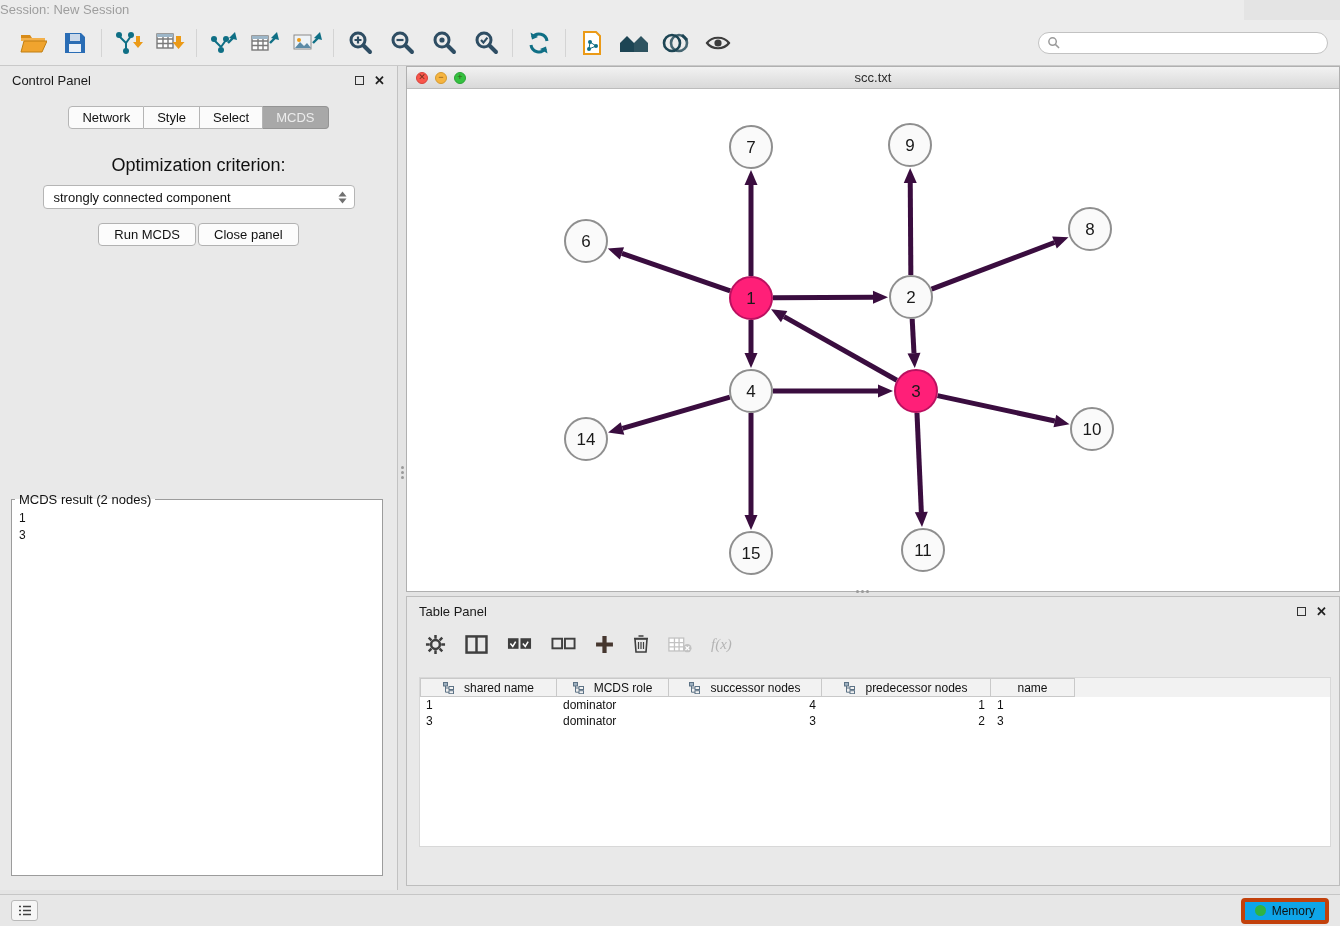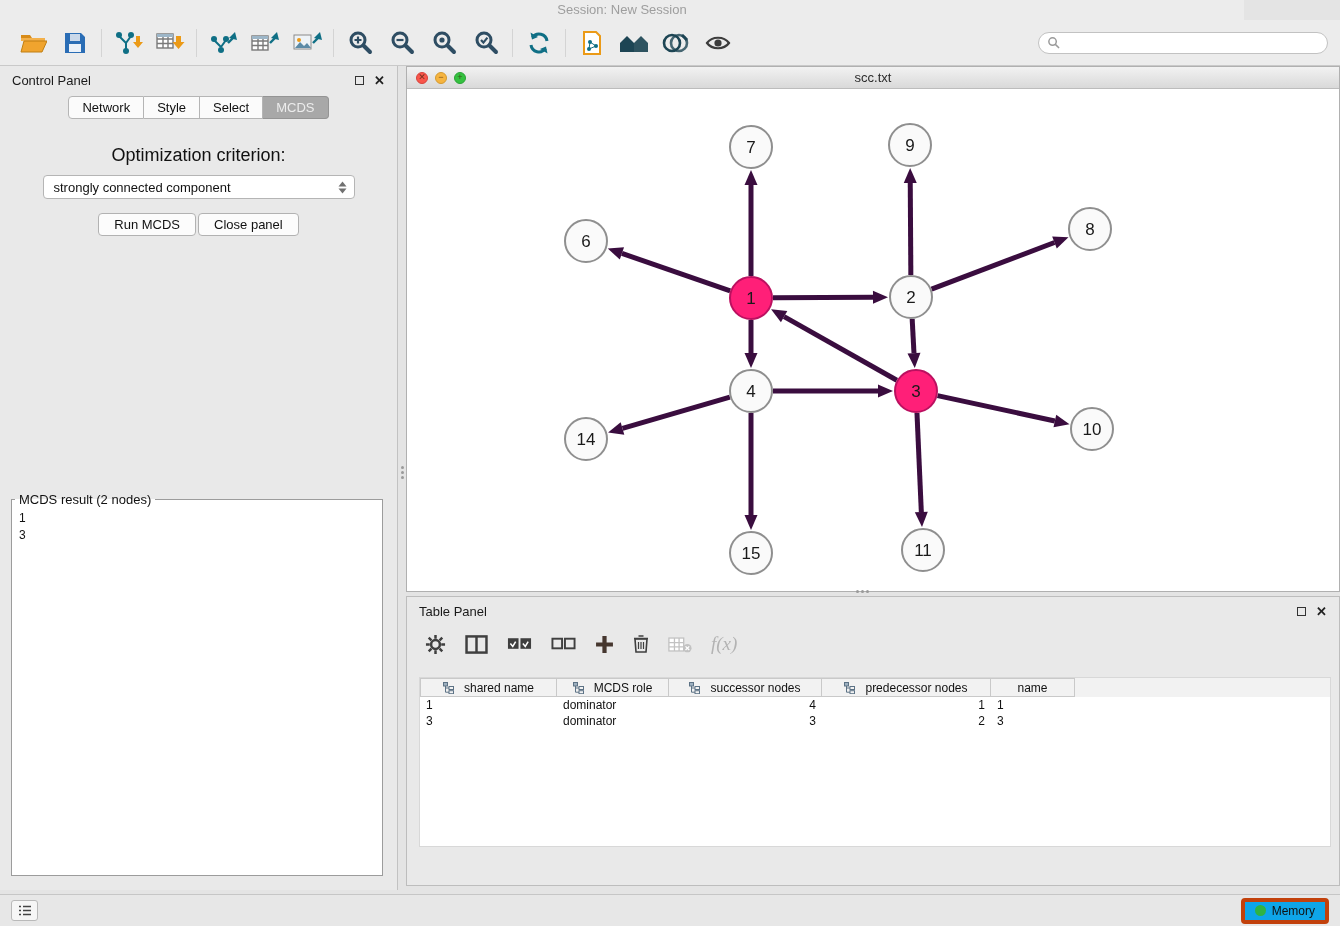--- a/index.html
+++ b/index.html
@@ -1,37 +1,37 @@
 <!DOCTYPE html>
 <html><head>
 <meta charset="utf-8">
 <style>
   * { box-sizing: border-box; margin: 0; padding: 0; }
   html,body { width:1340px; height:926px; }
   body { font-family: "Liberation Sans", sans-serif; background:#e4e4e4; position:relative; overflow:hidden; }
 
   .titlebar { position:absolute; left:0; top:0; width:1244px; height:20px; background:#ececec;
-    text-align:center; font-size:13px; color:#9e9e9e; line-height:20px; }
+    font-size:13px; color:#9e9e9e; line-height:20px; }
 
   .toolbar { position:absolute; left:0; top:20px; width:1340px; height:46px; background:#ececec;
     border-bottom:1px solid #c9c9c9; display:flex; align-items:center; padding:0 12px; }
   .tbtn { width:42px; height:38px; display:flex; align-items:center; justify-content:center; cursor:default; }
   .sep { width:1px; height:28px; background:#d4d4d4; margin:0 5px; }
   .search { margin-left:auto; width:290px; height:22px; border:1px solid #c2c2c2; border-radius:12px;
     background:#fff; display:flex; align-items:center; padding:0 8px; }
   .search input { border:none; outline:none; flex:1; font-size:12px; background:transparent; font-family:"Liberation Sans",sans-serif; }
 
   .control-panel { position:absolute; left:0; top:66px; width:398px; height:824px; background:#e9e9e9;
     border-right:1px solid #c2c2c2; }
   .panel-header { height:28px; display:flex; align-items:center; padding:0 12px; font-size:13px; color:#1a1a1a; }
   .win-icons { margin-left:auto; display:flex; gap:10px; align-items:center; }
   .float-ico { width:9px; height:9px; border:1.5px solid #333; display:inline-block; }
   .close-ico { font-size:13px; font-weight:bold; color:#222; line-height:1; }
 
-  .cp-tabs { display:flex; justify-content:center; margin-top:2px; }
+  .cp-tabs { display:flex; justify-content:center; margin-top:12px; }
   .tab { padding:3px 13px; font-size:13px; background:#fbfbfb; border:1px solid #b5b5b5; border-left:none; color:#111; cursor:default; }
   .tab:first-child { border-left:1px solid #b5b5b5; border-radius:4px 0 0 4px; }
   .tab:last-child  { border-radius:0 4px 4px 0; }
   .tab.active { background:#a8a8a8; color:#ececec; border-color:#949494; }
 
   .opt-label { text-align:center; margin-top:26px; font-size:18px; color:#111; }
   .select { width:312px; height:24px; margin:9px auto 0; background:#fff; border:1px solid #b5b5b5; border-radius:4px;
     display:flex; align-items:center; padding:0 4px 0 10px; font-size:13px; color:#111; }
   .stepper { margin-left:auto; display:flex; flex-direction:column; align-items:center; gap:1px; padding-right:3px; }
 
@@ -53,21 +53,21 @@
   .light.red    { background:#f9564b; border:1px solid #d8423c; }
   .light.yellow { background:#f6b43f; border:1px solid #d49a2f; }
   .light.green  { background:#35c13f; border:1px solid #2aa336; }
   .net-title { position:absolute; left:0; right:0; text-align:center; font-size:13px; color:#2b2b2b; }
   .net-canvas { display:block; width:932px; height:502px; }
 
   .table-panel { position:absolute; left:406px; top:596px; width:934px; height:290px; background:#e9e9e9;
     border:1px solid #bdbdbd; }
   .tp-toolbar { height:38px; display:flex; align-items:center; gap:19px; padding-left:18px; }
   .tp-tool { display:flex; align-items:center; justify-content:center; cursor:default; }
-  .fx { font-family:"Liberation Serif", serif; font-style:italic; font-size:19px; color:#b3b3b3; }
+  .fx { font-family:"Liberation Serif", serif; font-style:italic; font-size:15px; color:#b3b3b3; }
 
   .tp-table { position:absolute; left:12px; top:80px; width:912px; height:170px; background:#fff;
     border:1px solid #d8d8d8; overflow:hidden; }
   .thr { display:flex; height:19px; background:#f2f2f2; font-size:12px; color:#111; }
   .th { border:1px solid #c9c9c9; border-left:none; display:flex; align-items:center; justify-content:center;
     gap:10px; cursor:default; }
   .th:first-child { border-left:1px solid #c9c9c9; }
   .tr { display:flex; height:16px; font-size:12px; align-items:center; color:#111; cursor:default; }
   .td { padding:0 6px; overflow:hidden; white-space:nowrap; }
   .c0 { width:137px; } .c1 { width:112px; } .c2 { width:153px; } .c3 { width:169px; } .c4 { width:84px; }

